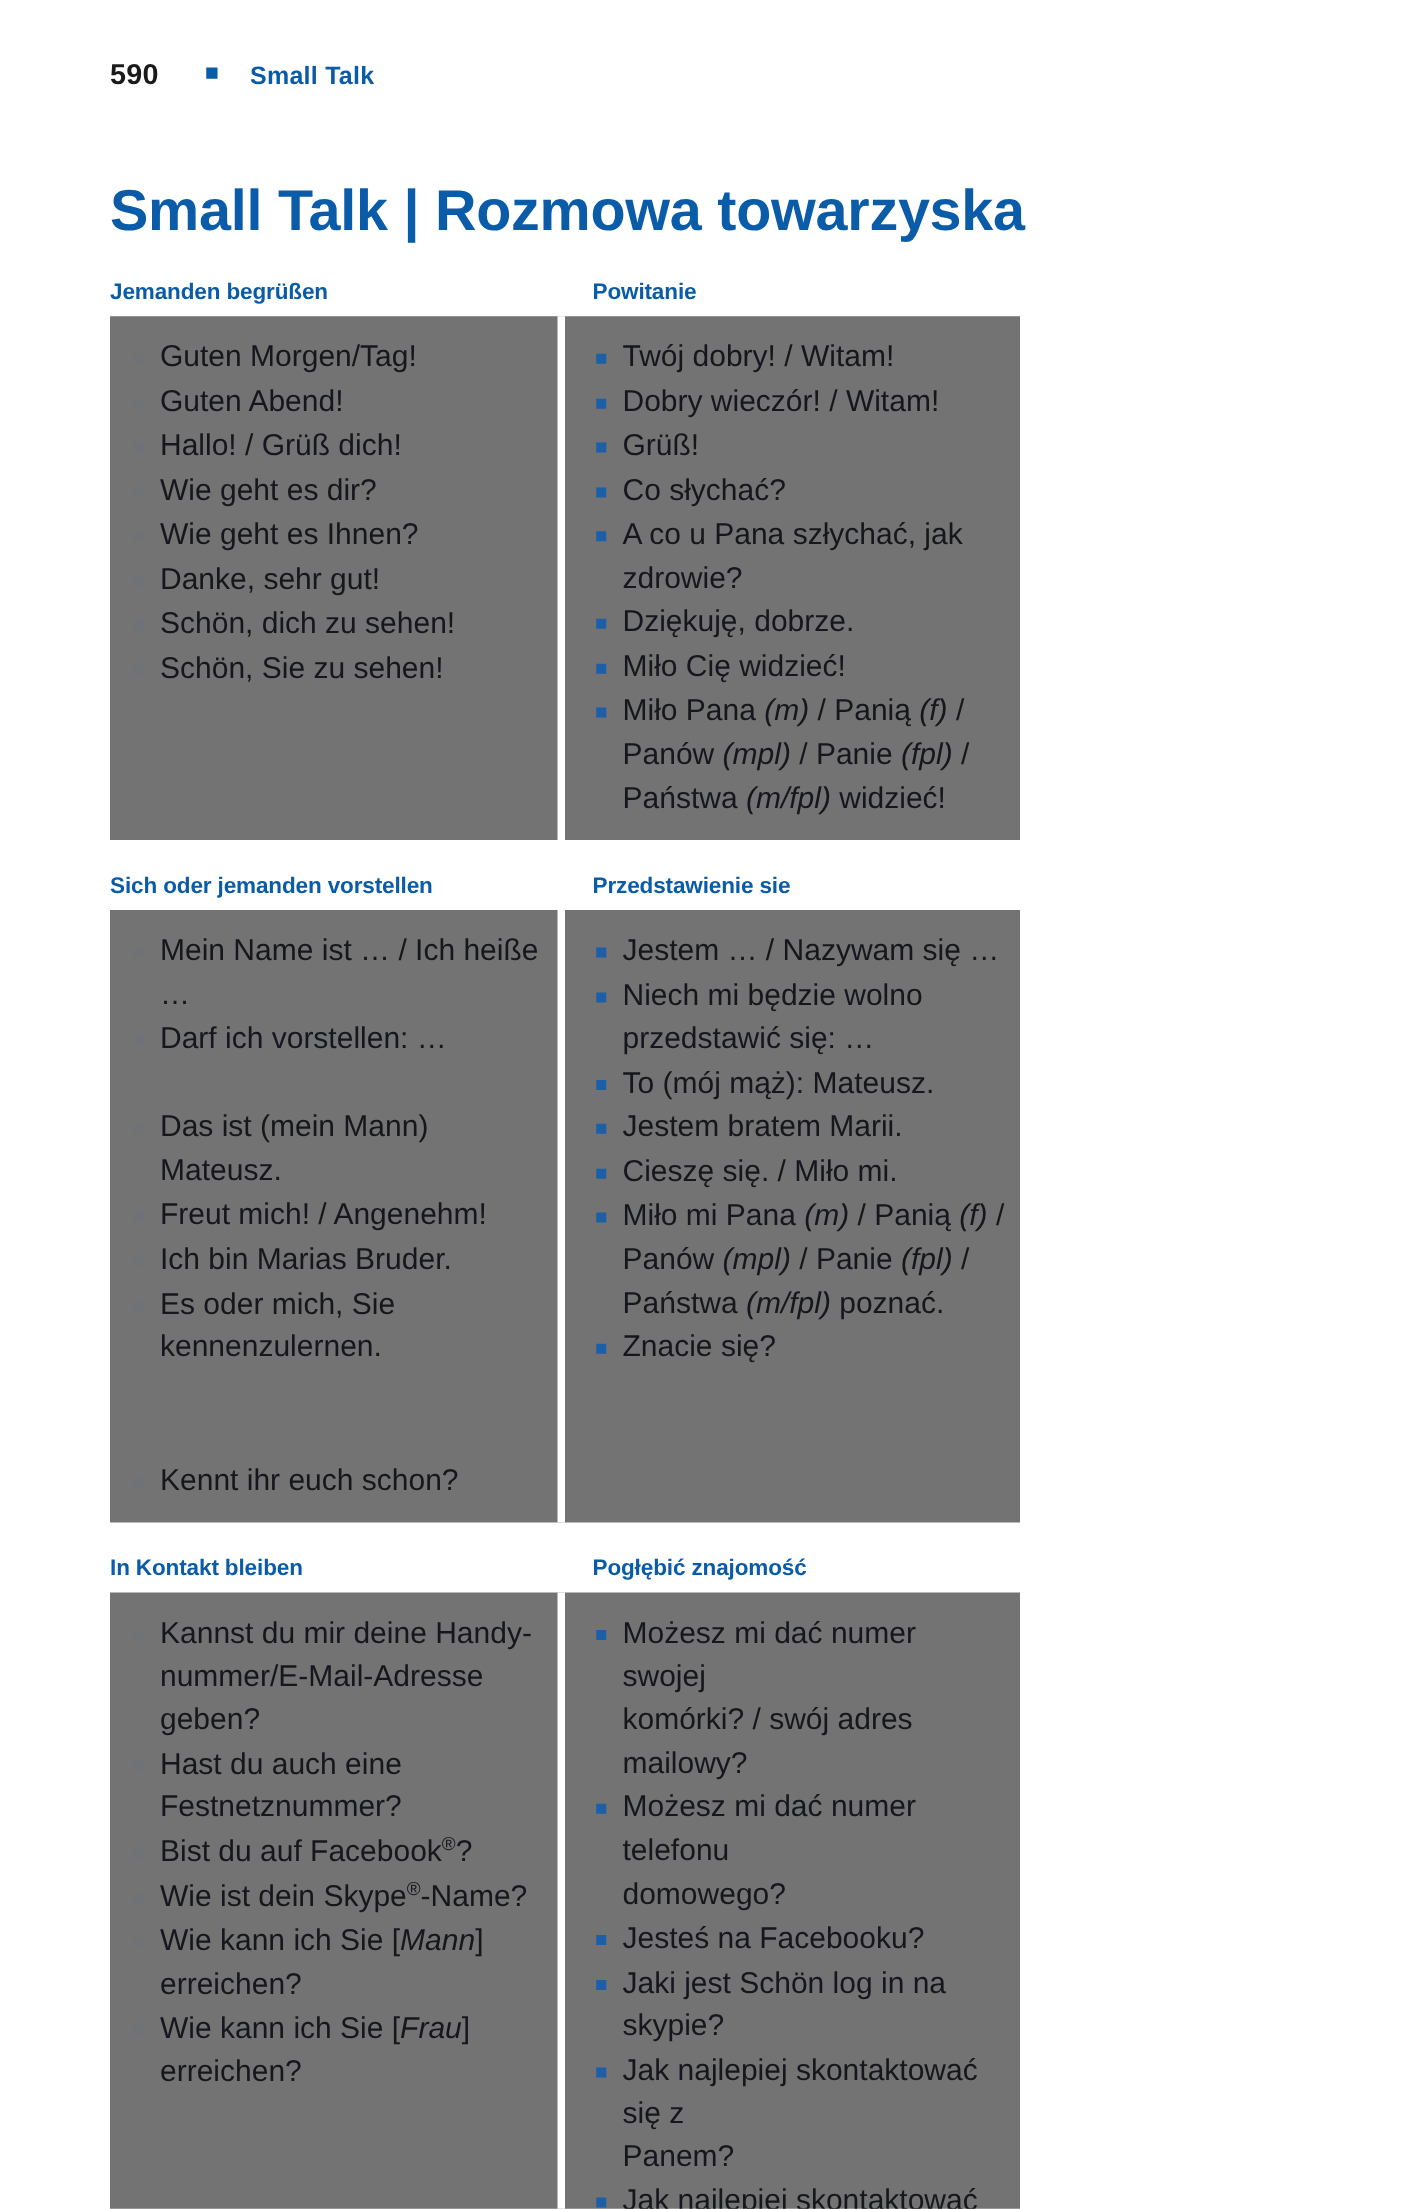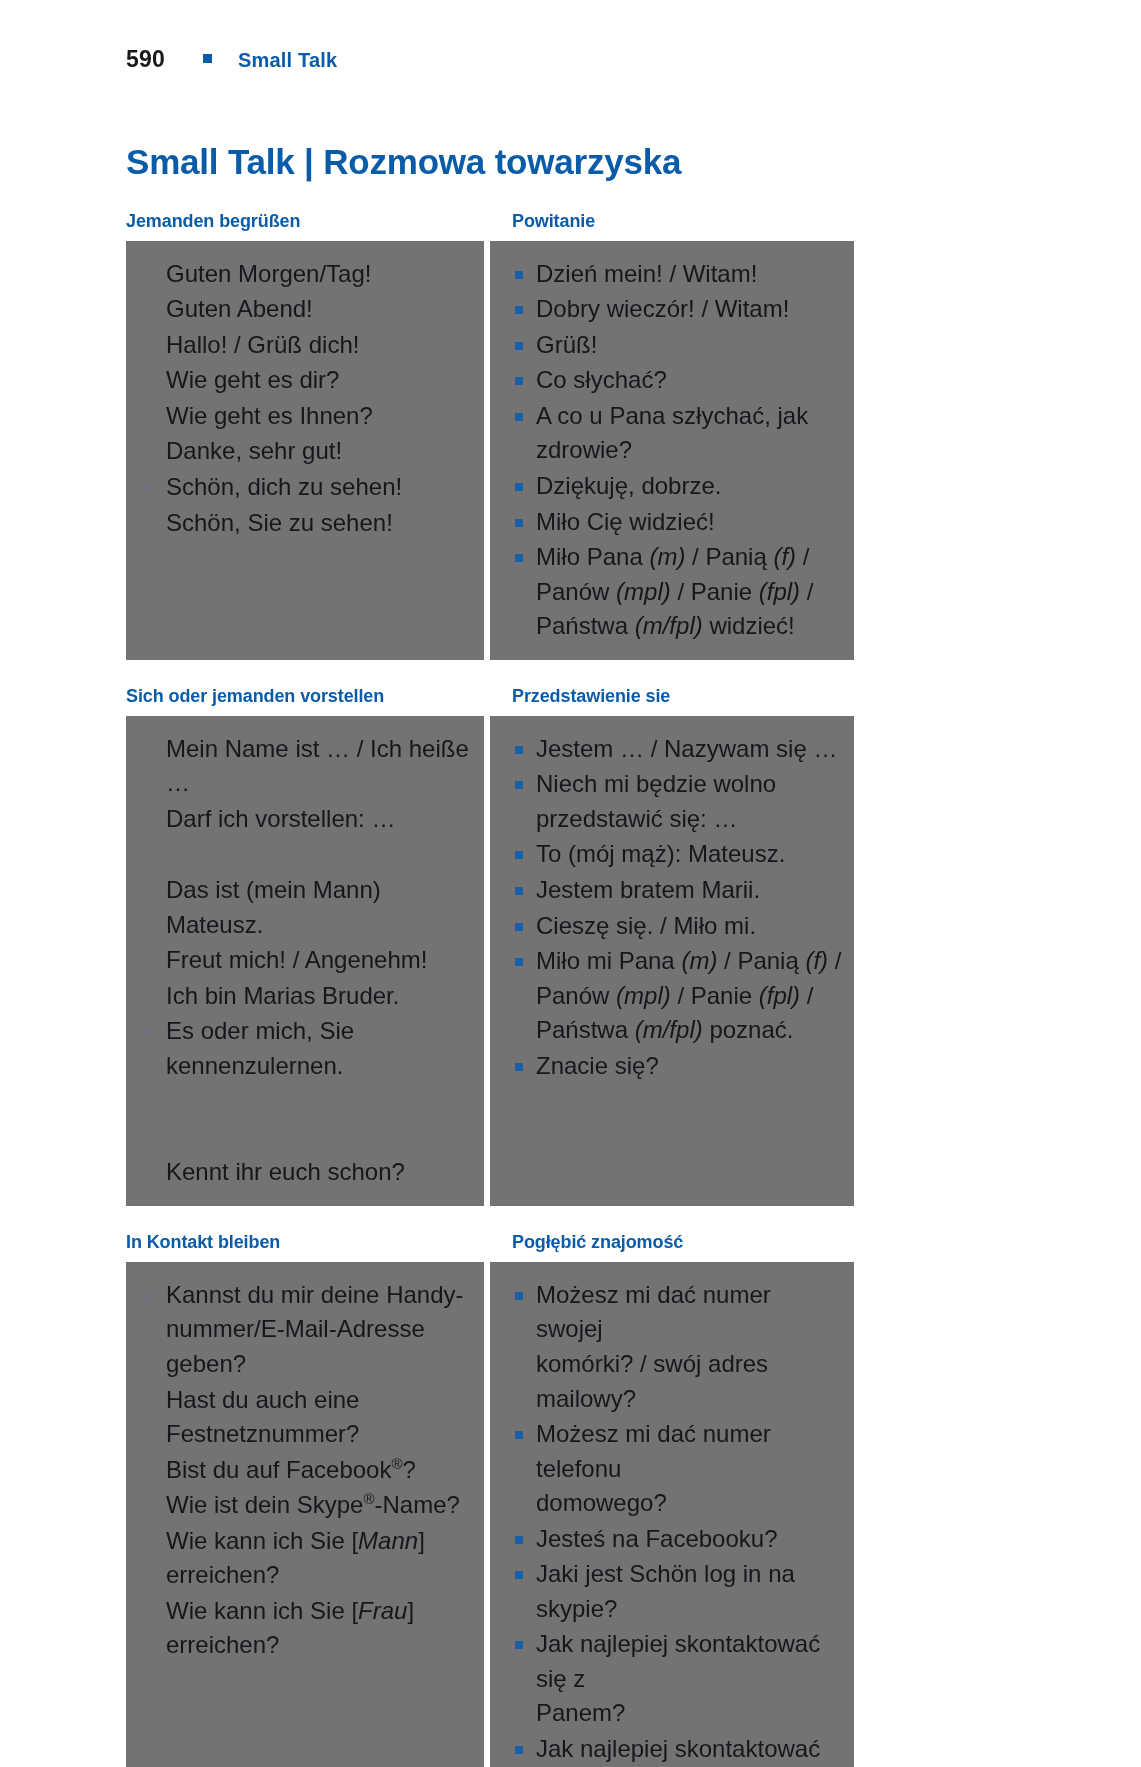--- a/index.html
+++ b/index.html
@@ -13,21 +13,20 @@
     font-family: "Liberation Sans", sans-serif;
     color: #1a1a1a;
     -webkit-font-smoothing: antialiased;
   }
   .page {
     position: relative;
     width: 904px;
     height: 1767px;
     box-sizing: border-box;
     padding: 46px 88px 0 88px;
-    margin-left: 38px;
   }
 
   
   .runhead {
     display: flex;
     align-items: baseline;
     gap: 0;
     height: 40px;
   }
   .runhead .folio {
@@ -48,21 +47,21 @@
   .runhead .chaptitle {
     font-size: 20px;
     font-weight: bold;
     color: #0a5ca8;
     letter-spacing: 0.2px;
   }
 
   
   .page-title {
     margin-top: 58px;
-    font-size: 35px;
+    font-size: 46px;
     font-weight: bold;
     color: #0a5ca8;
     letter-spacing: -0.2px;
     line-height: 1.05;
     white-space: nowrap;
   }
 
   
   .section {
     margin-top: 26px;
@@ -166,21 +165,21 @@
           <li>Hallo! / Grüß dich!</li>
           <li>Wie geht es dir?</li>
           <li>Wie geht es Ihnen?</li>
           <li>Danke, sehr gut!</li>
           <li>Schön, dich zu sehen!</li>
           <li>Schön, Sie zu sehen!</li>
         </ul>
       </div>
       <div class="col pl">
         <ul class="items">
-          <li>Dzień mein! / Witam!</li>
+          <li>Twój dobry! / Witam!</li>
           <li>Dobry wieczór! / Witam!</li>
           <li>Grüß!</li>
           <li>Co słychać?</li>
           <li>A co u Pana szłychać, jak zdrowie?</li>
           <li>Dziękuję, dobrze.</li>
           <li>Miło Cię widzieć!</li>
           <li>Miło Pana <i>(m)</i> / Panią <i>(f)</i> /<br>Panów <i>(mpl)</i> / Panie <i>(fpl)</i> /<br>Państwa <i>(m/fpl)</i> widzieć!</li>
         </ul>
       </div>
     </div>

